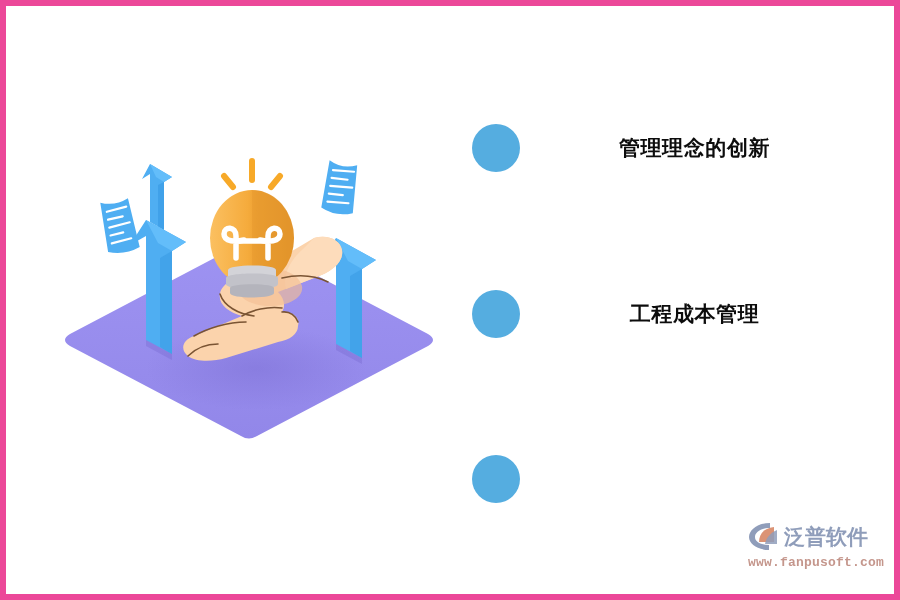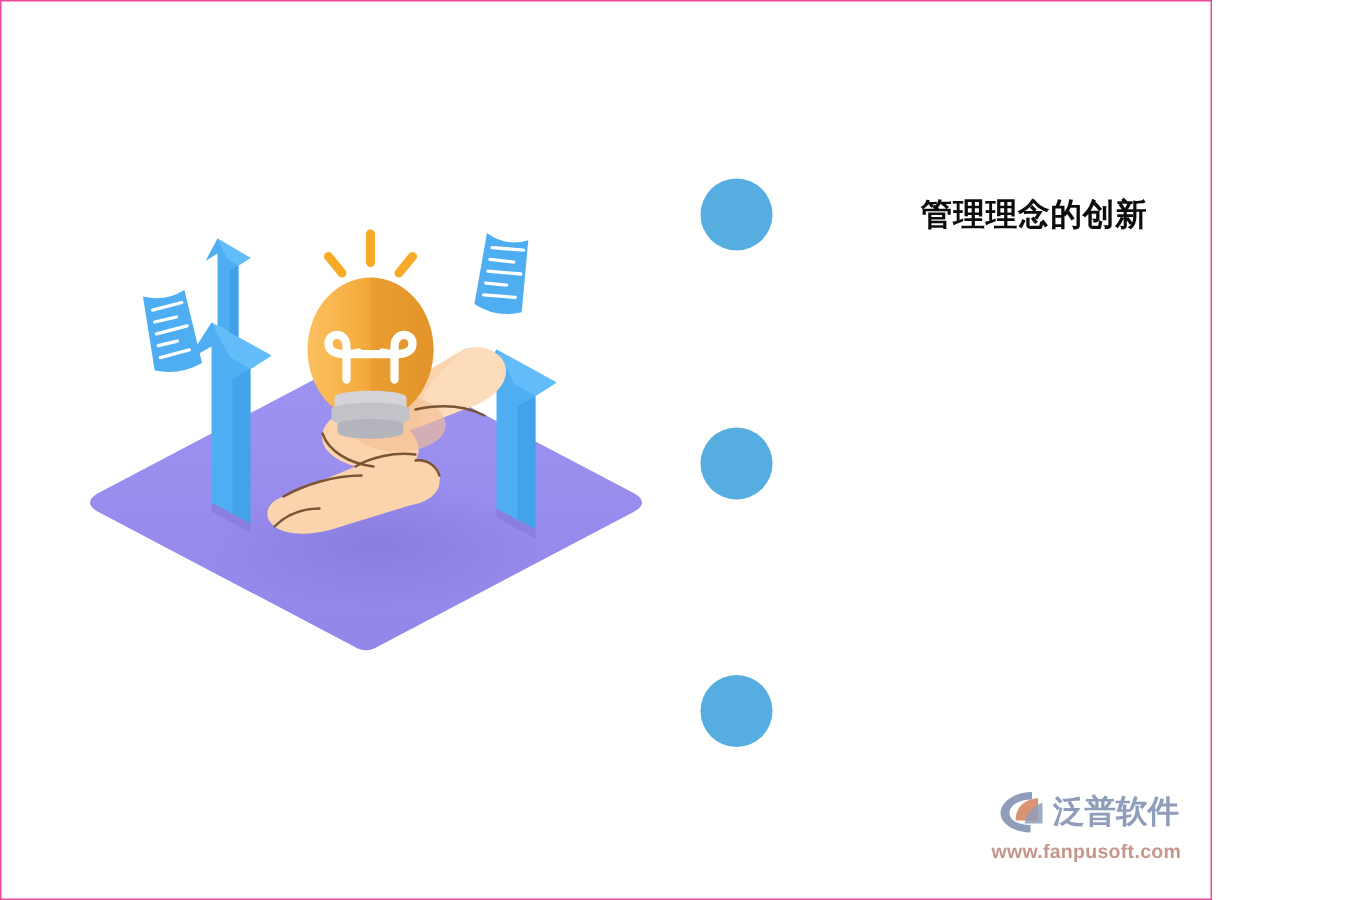--- a/index.html
+++ b/index.html
@@ -6,24 +6,24 @@
   html, body {
     margin: 0;
     padding: 0;
     background: #ffffff;
   }
   body {
     font-family: "Liberation Sans", "DejaVu Sans", sans-serif;
   }
   #canvas {
     position: relative;
-    width: 808px;
+    width: 900px;
     height: 600px;
     background: #ffffff;
-    border: 1px solid #ec4899;
+    border: 6px solid #ec4899;
     box-sizing: border-box;
     overflow: hidden;
   }
 
   
   #illustration {
     position: absolute;
     left: 40px;
     top: 140px;
     width: 400px;
@@ -91,37 +91,36 @@
     right: 16px;
     bottom: 16px;
     width: 130px;
     height: 60px;
     opacity: 0.92;
   }
   #watermark-top {
     display: flex;
     align-items: center;
     height: 36px;
-    justify-content: center;
   }
   #watermark-mark {
     width: 34px;
     height: 30px;
     flex: 0 0 34px;
   }
   #watermark-name {
     font-size: 21px;
     font-weight: bold;
     color: #8695B5;
     letter-spacing: 0px;
     margin-left: 2px;
     line-height: 1;
   }
   #watermark-url {
-    font-family: Liberation Sans, sans-serif;
+    font-family: Liberation Mono, monospace;
     font-size: 13px;
     font-weight: bold;
     color: #C08E83;
     letter-spacing: 0.2px;
     margin-top: 1px;
     text-align: left;
   }
 </style>
 </head>
 <body>
@@ -254,20 +253,21 @@
     </svg>
   </div>
 
   <div class="bullet-row" id="row-0">
     <span class="bullet-dot"></span>
     <span class="bullet-label">管理理念的创新</span>
   </div>
 
   <div class="bullet-row" id="row-1">
     <span class="bullet-dot"></span>
+    <span class="bullet-label">工程成本管理</span>
   </div>
 
   <div class="bullet-row" id="row-2">
     <span class="bullet-dot"></span>
   </div>
 
   <div id="watermark">
     <div id="watermark-top">
       <span id="watermark-mark">
         <svg viewBox="0 0 34 30" xmlns="http://www.w3.org/2000/svg">

